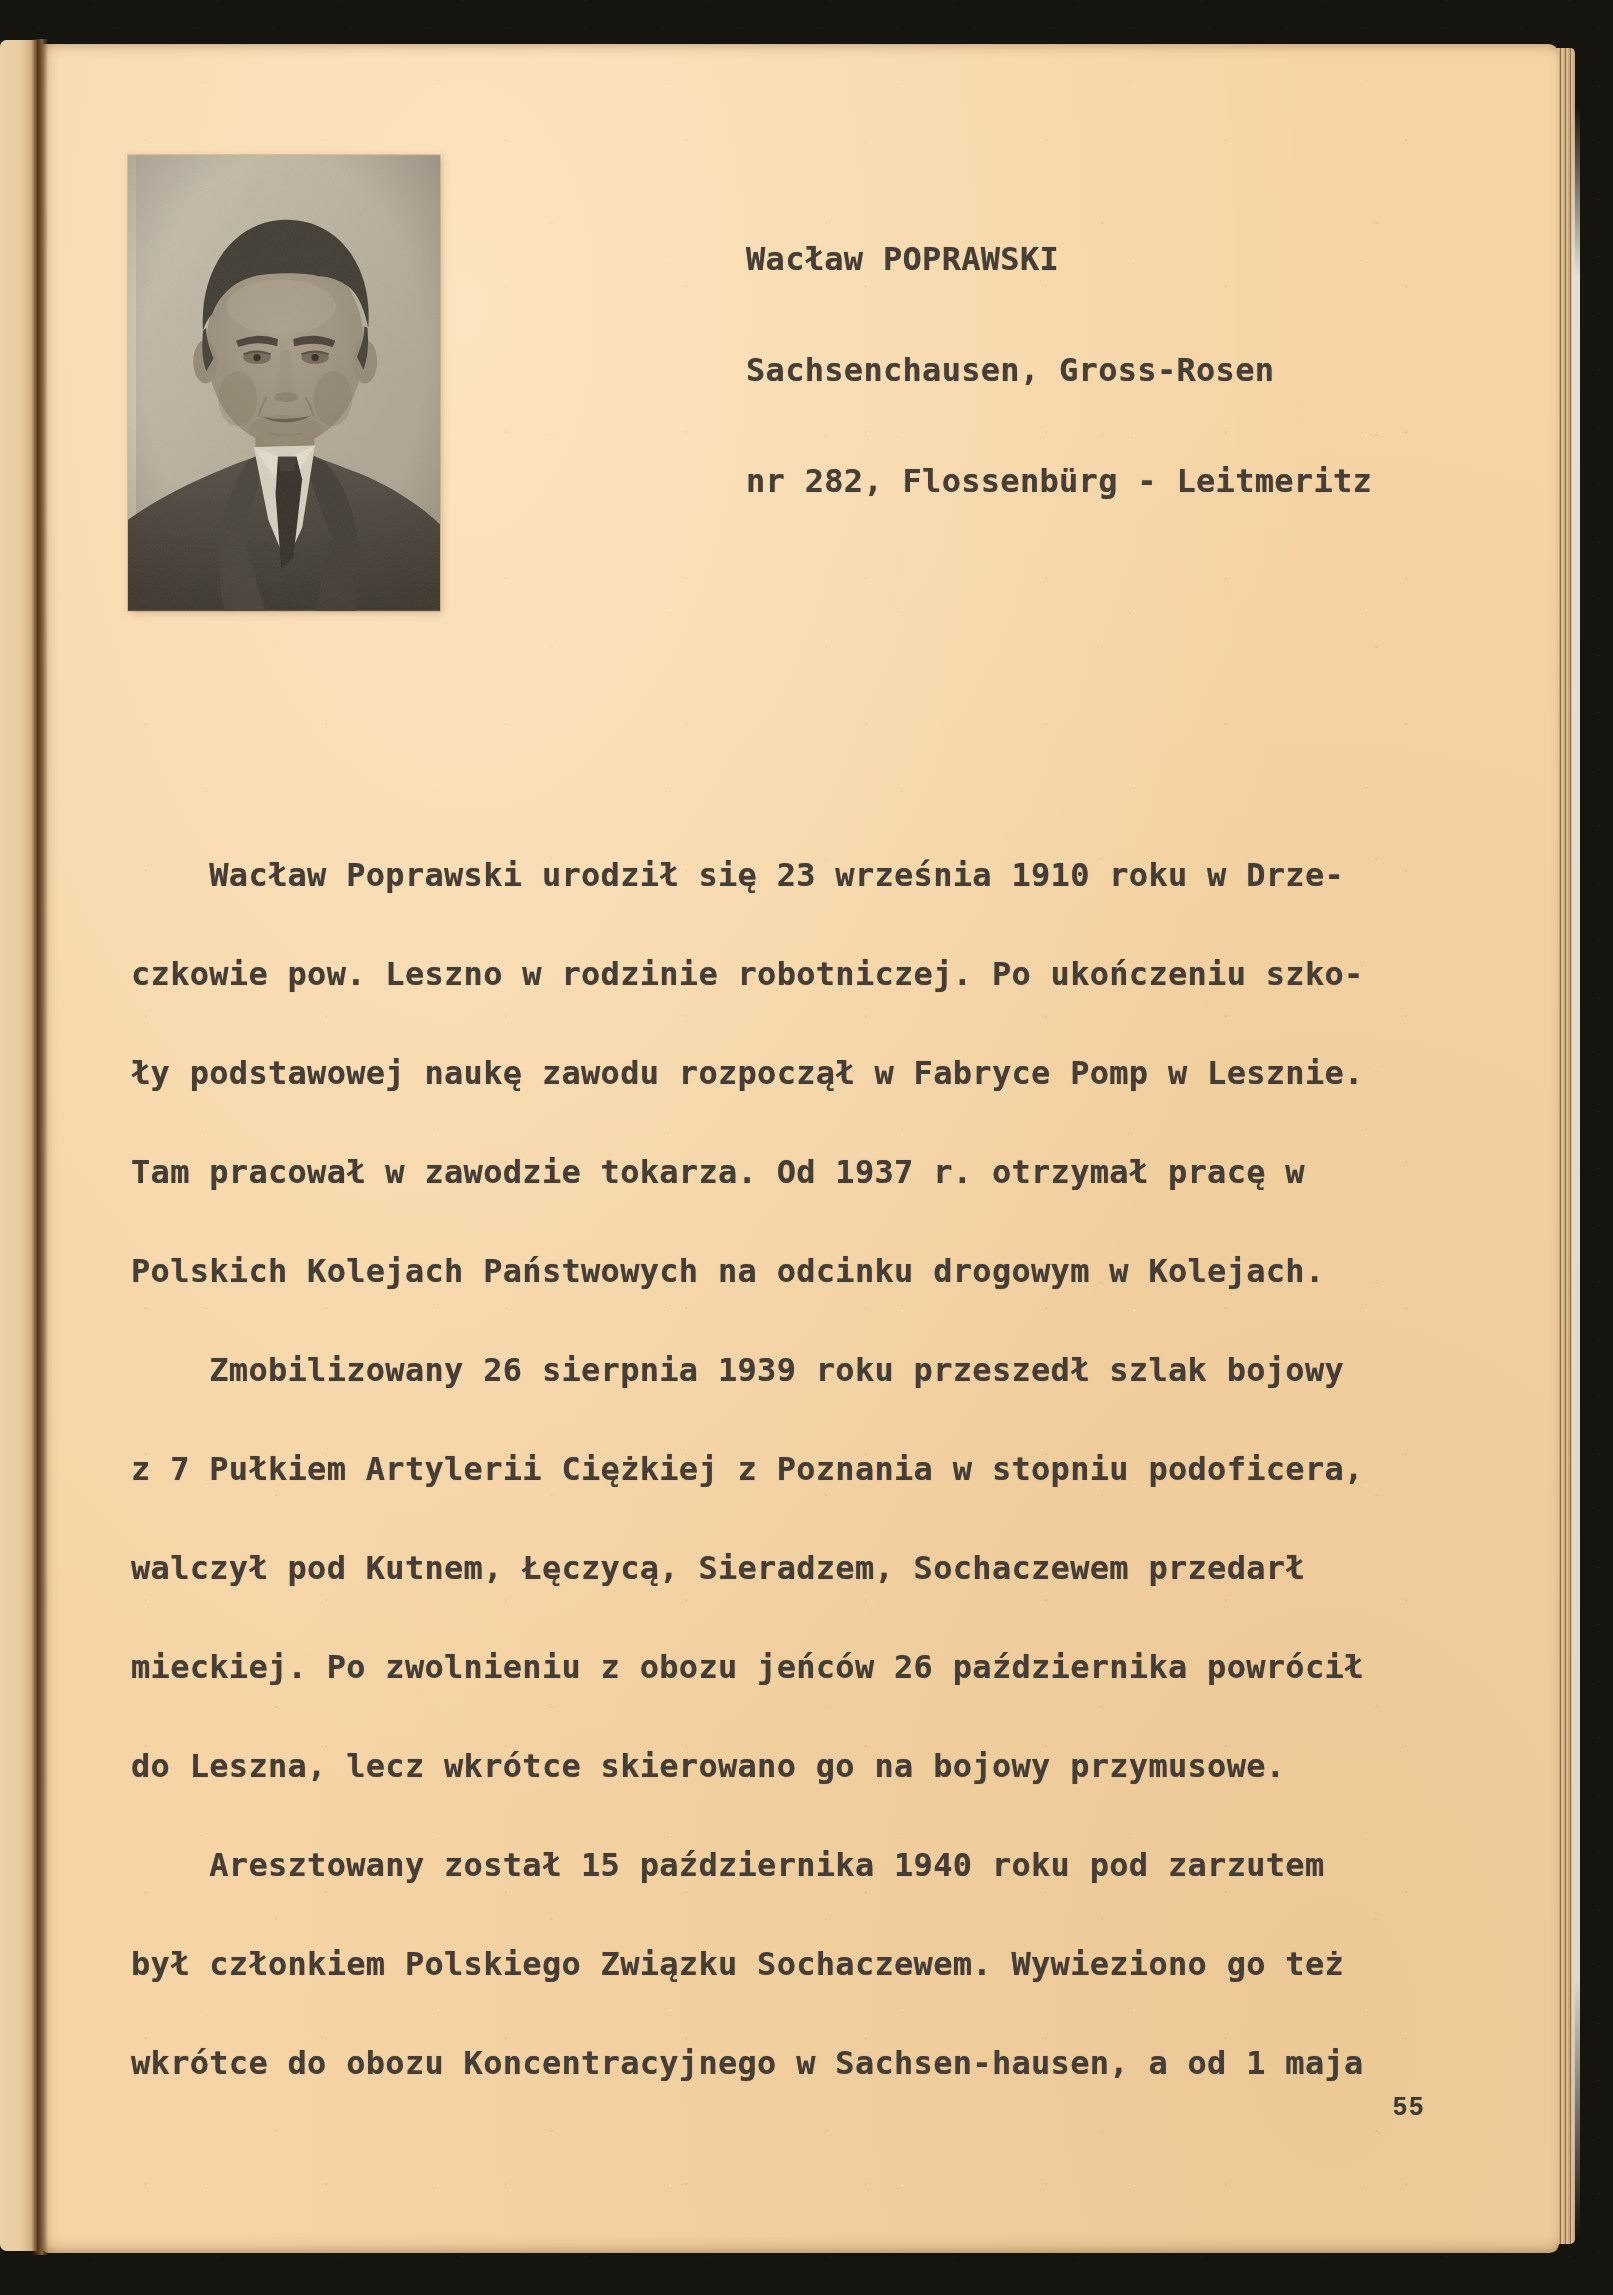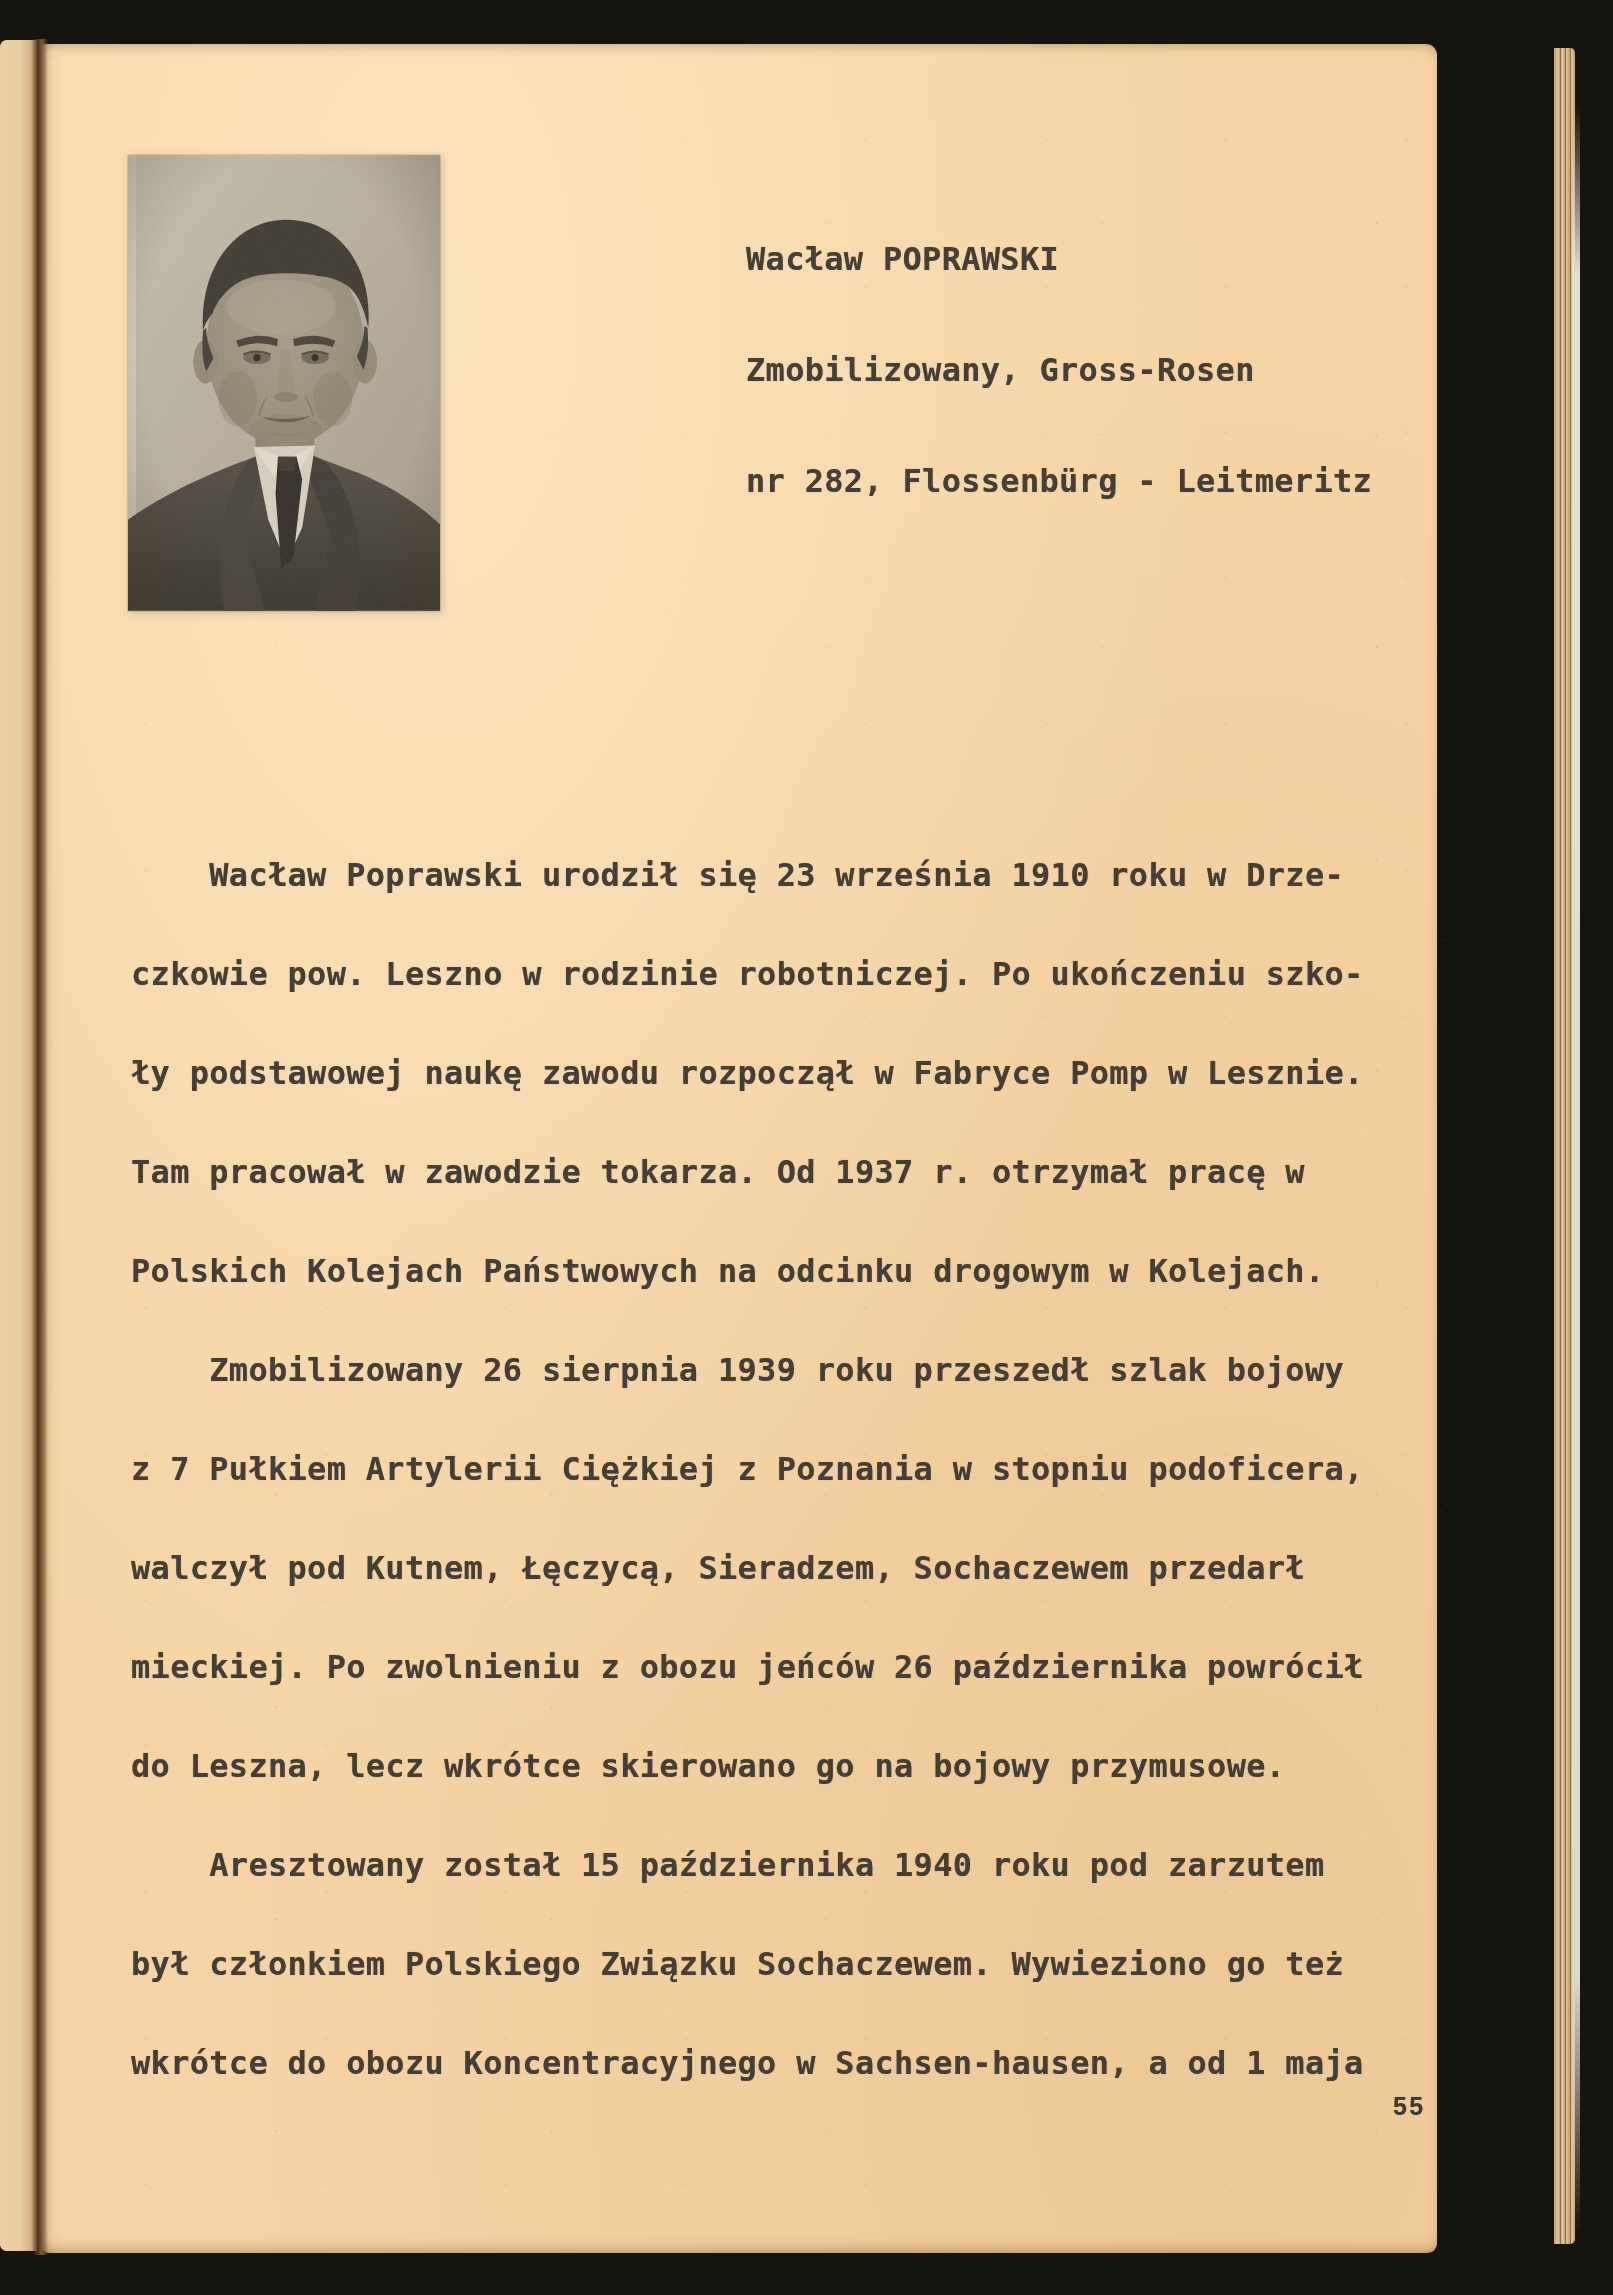--- a/index.html
+++ b/index.html
@@ -19,21 +19,21 @@
     background:linear-gradient(90deg,#ecd0a6 0%,#e9cda2 55%,#d4b185 82%,#9a7750 100%);
     border-radius:6.5px 0 0 6.5px;
   }
   .crease{
     position:absolute;left:32px;top:39px;width:16px;height:2216px;
     background:linear-gradient(90deg,rgba(90,60,30,0) 0%,#5a3c22 42%,#7e5c38 62%,rgba(130,95,60,0) 100%);
     z-index:3;
   }
   
   .page{
-    position:absolute;left:42px;top:44px;width:1395px;height:2209px;
+    position:absolute;left:42px;top:44px;width:1517px;height:2209px;
     border-radius:3.2px 11.3px 9.7px 6.5px;
     background-color:#f6d4a5;
     background-image:
       radial-gradient(ellipse at 28% 12%, rgba(255,238,208,.6), rgba(255,238,208,0) 55%),
       radial-gradient(ellipse at 85% 90%, rgba(212,170,115,.28), rgba(212,170,115,0) 60%),
       radial-gradient(rgba(170,125,70,.18) 0.8px, transparent 1.5px),
       radial-gradient(rgba(150,105,55,.14) 0.8px, transparent 1.7px),
       radial-gradient(rgba(255,245,220,.5) 0.8px, transparent 1.4px);
     background-size:auto,auto,180px 146px,275px 212px,232px 175px;
     background-position:0 0,0 0,13.7px 23.4px,97px 73px,48px 129px;
@@ -173,21 +173,21 @@
         <path d="M165 324 Q 196 331 227 323 Q 197 339 165 324 Z" fill="#6a5f4e"></path>
         <path d="M176 345 Q 196 350 216 345" stroke="#8a8069" stroke-width="2" fill="none" opacity="0.7"></path>
 
         <rect x="0" y="0" width="387" height="565" fill="url(#vign)"></rect>
         <rect x="0" y="0" width="387" height="565" filter="url(#grain)" opacity="0.5"></rect>
       </svg>
     </div>
 
     <div class="header-block">
       <div>Wacław POPRAWSKI</div>
-      <div>Zmobilizowany, Gross-Rosen</div>
+      <div>Sachsenchausen, Gross-Rosen</div>
       <div>nr 282, Flossenbürg - Leitmeritz</div>
     </div>
 
     <div class="body-text">
       <div class="ln">    Wacław Poprawski urodził się 23 września 1910 roku w Drze-</div>
       <div class="ln">czkowie pow. Leszno w rodzinie robotniczej. Po ukończeniu szko-</div>
       <div class="ln">ły podstawowej naukę zawodu rozpoczął w Fabryce Pomp w Lesznie.</div>
       <div class="ln">Tam pracował w zawodzie tokarza. Od 1937 r. otrzymał pracę w</div>
       <div class="ln">Polskich Kolejach Państwowych na odcinku drogowym w Kolejach.</div>
       <div class="ln">    Zmobilizowany 26 sierpnia 1939 roku przeszedł szlak bojowy</div>

